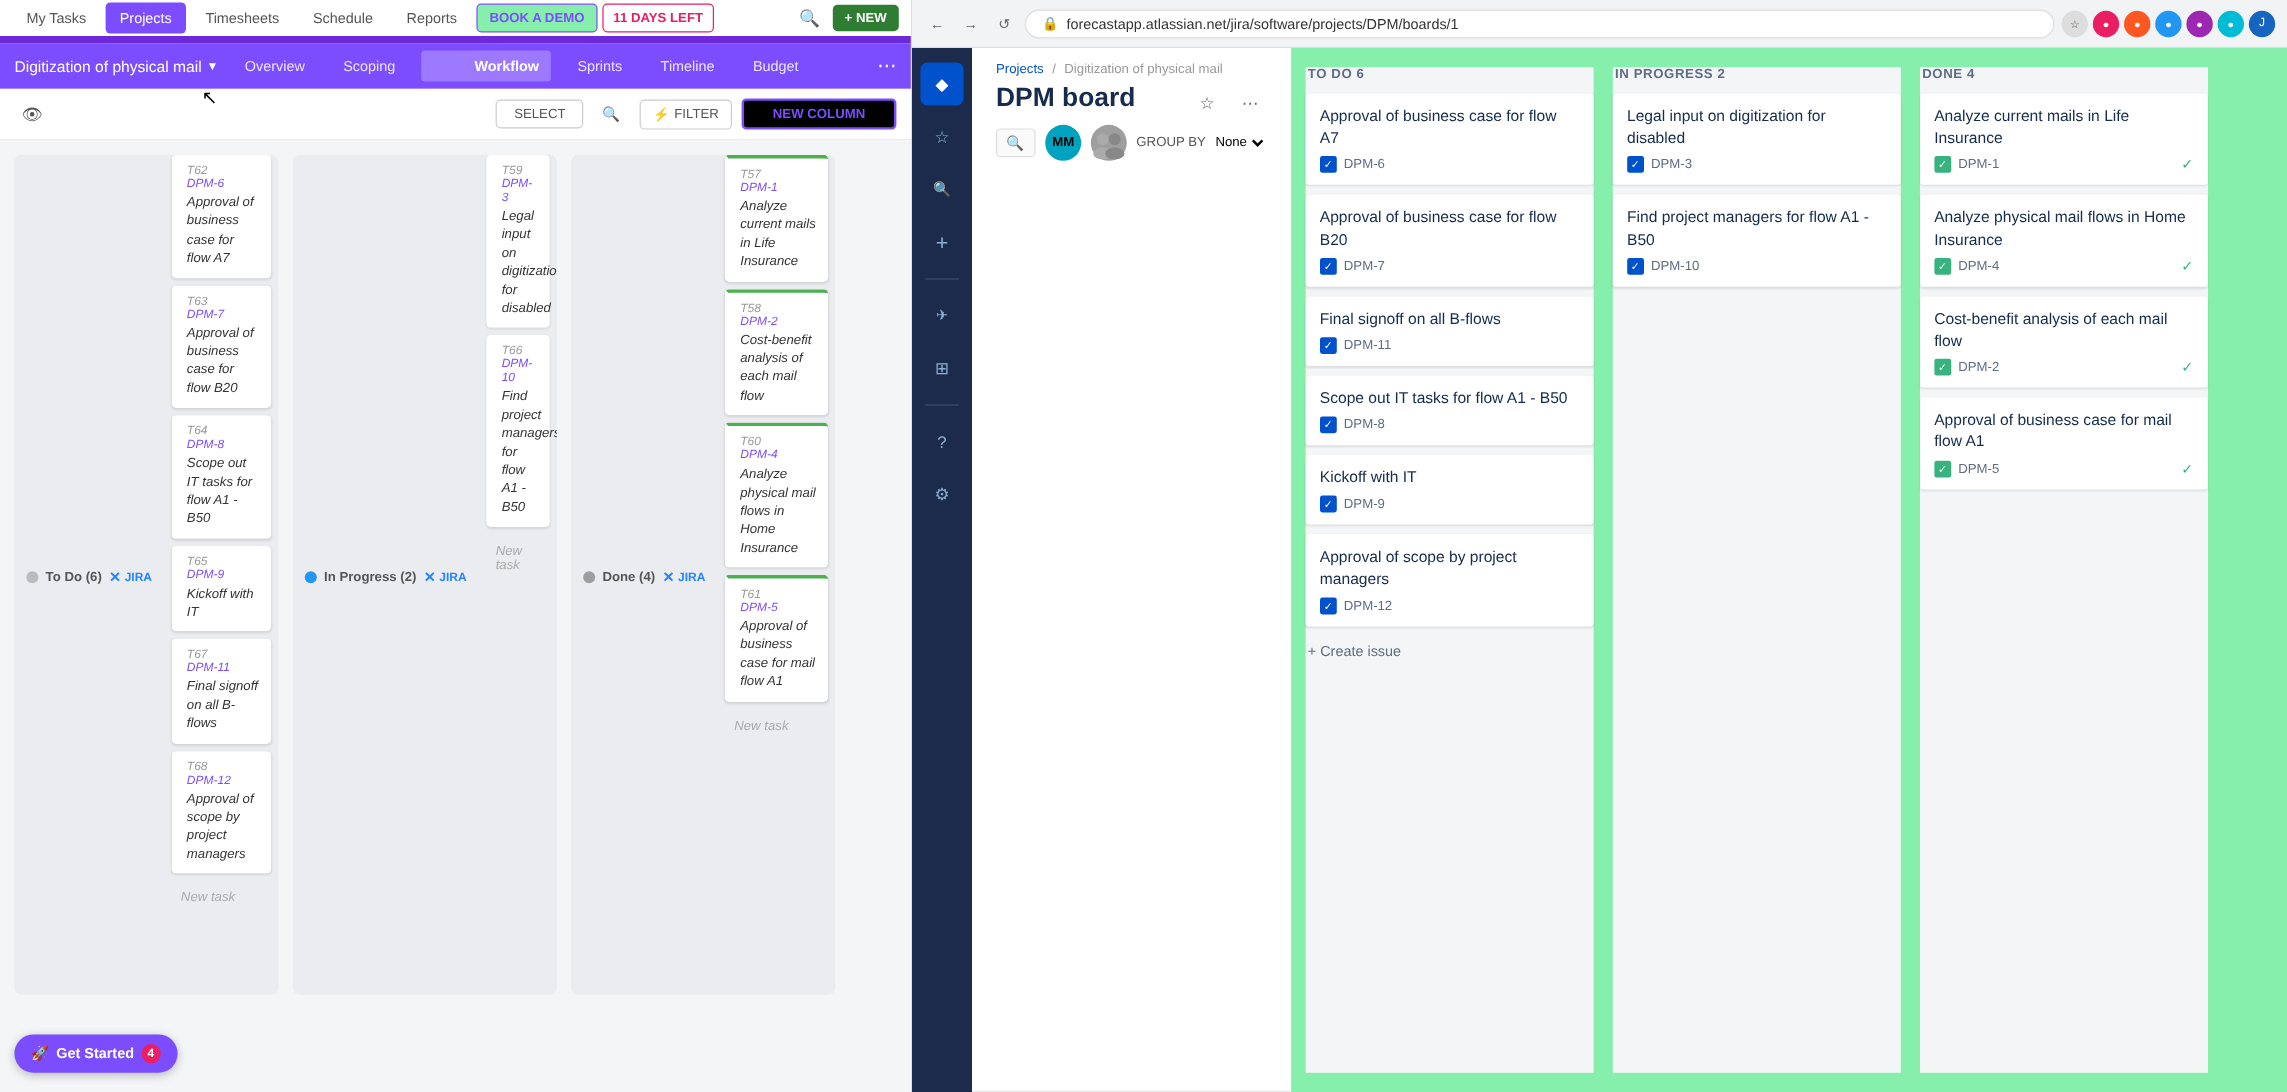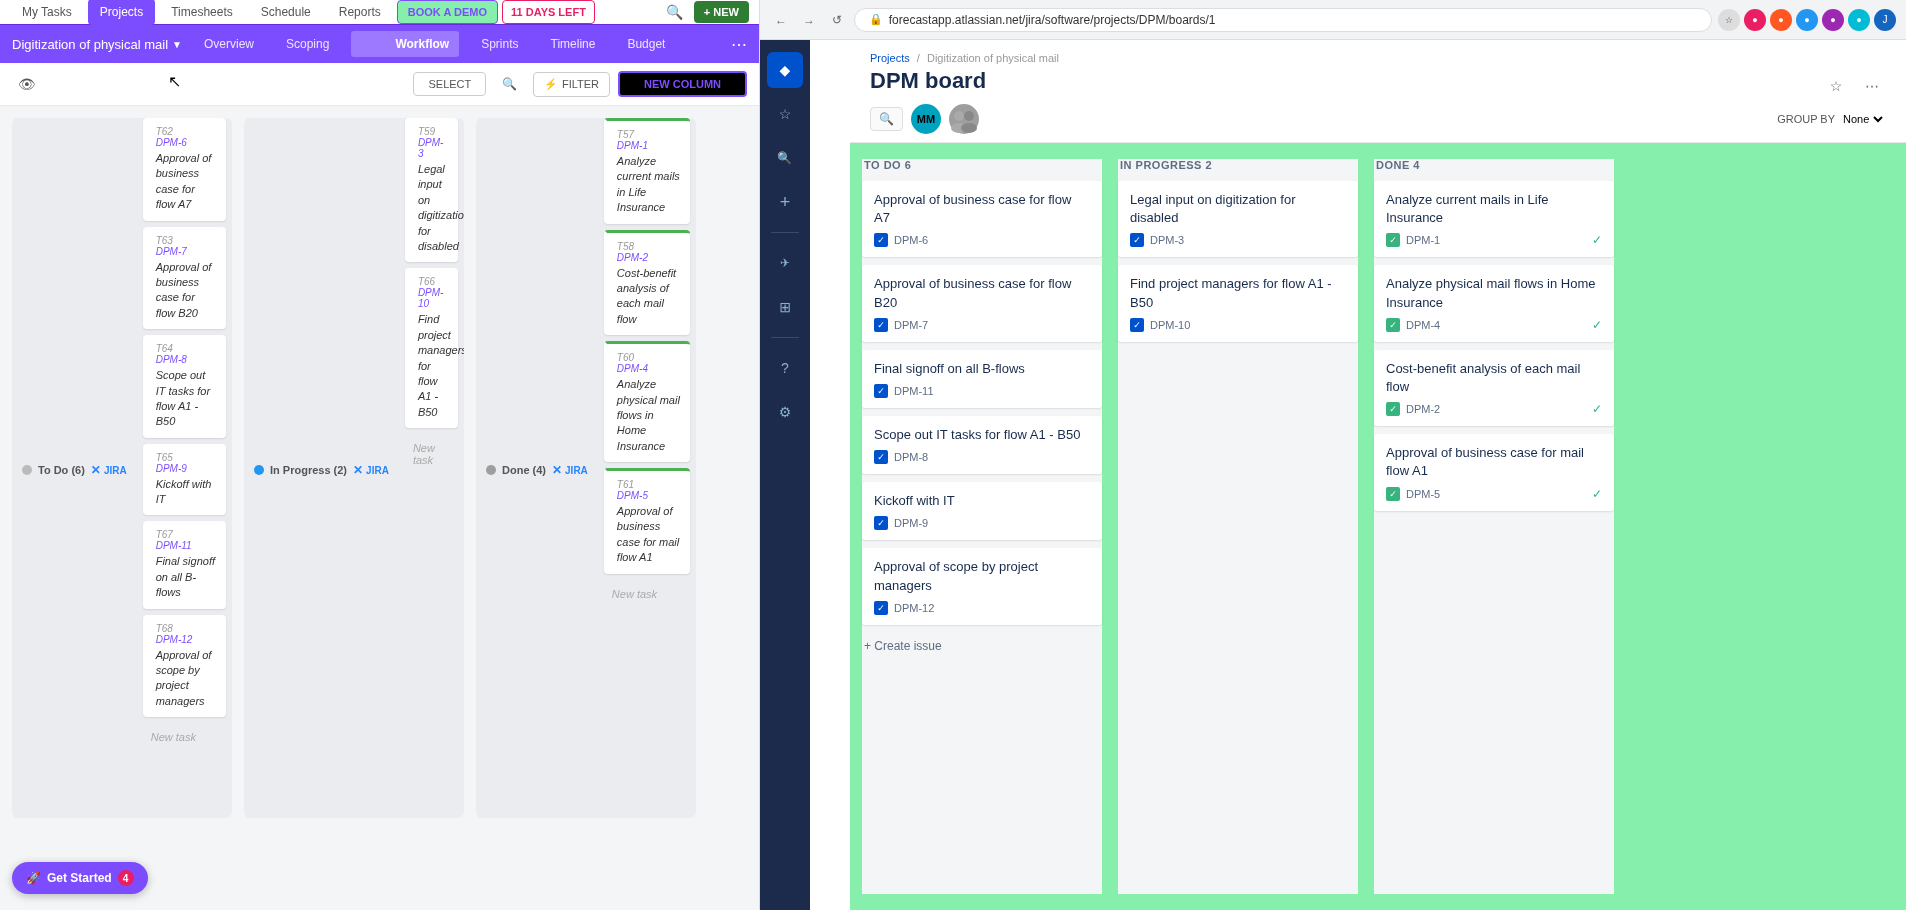--- a/index.html
+++ b/index.html
@@ -13,22 +13,22 @@
       flex-direction: column;
       background: #fff;
       border-right: 1px solid #ddd;
     }
 
     
     .top-nav {
       display: flex;
       align-items: center;
       background: #fff;
-      border-bottom: 1px solid #6d28d9;
-      height: 25px;
+      border-bottom: 6px solid #6d28d9;
+      height: 36px;
       padding: 0 10px;
       gap: 4px;
     }
     .nav-tab {
       padding: 6px 12px;
       font-size: 12px;
       color: #555;
       cursor: pointer;
       border-radius: 4px;
       white-space: nowrap;
@@ -327,23 +327,22 @@
       color: #8bafd4;
       font-size: 14px;
     }
     .jira-sidebar-icon.active { background: #0052cc; color: #fff; }
     .jira-sidebar-separator { width: 28px; height: 1px; background: rgba(255,255,255,0.15); margin: 4px 0; }
 
     
     .jira-main {
       flex: 1;
       display: flex;
-      flex-direction: column;
+      flex-direction: row;
       overflow: hidden;
-      margin-left: 40px;
     }
 
     
     .jira-board-header {
       padding: 12px 20px 8px;
       border-bottom: 1px solid #e8e8e8;
     }
     .jira-breadcrumb {
       font-size: 11px;
       color: #999;

